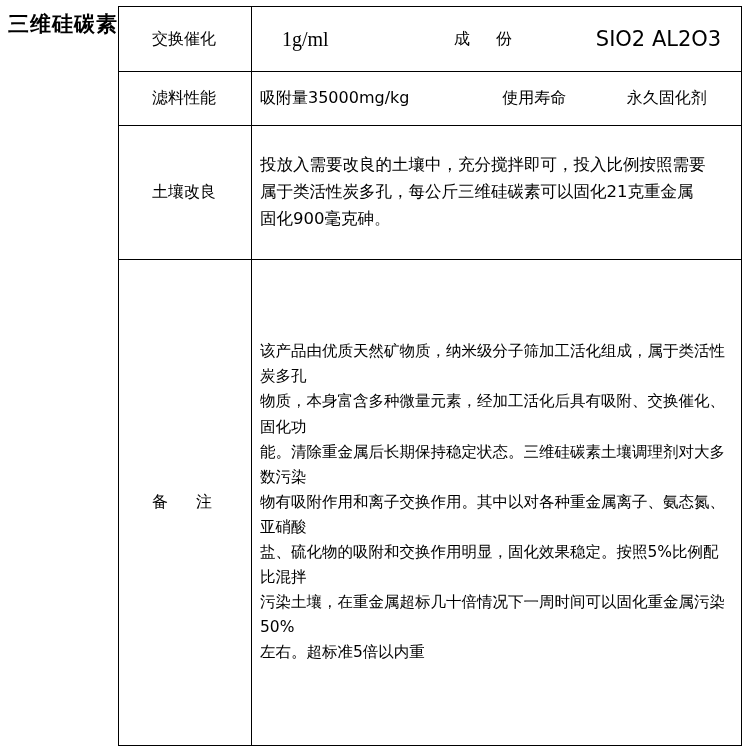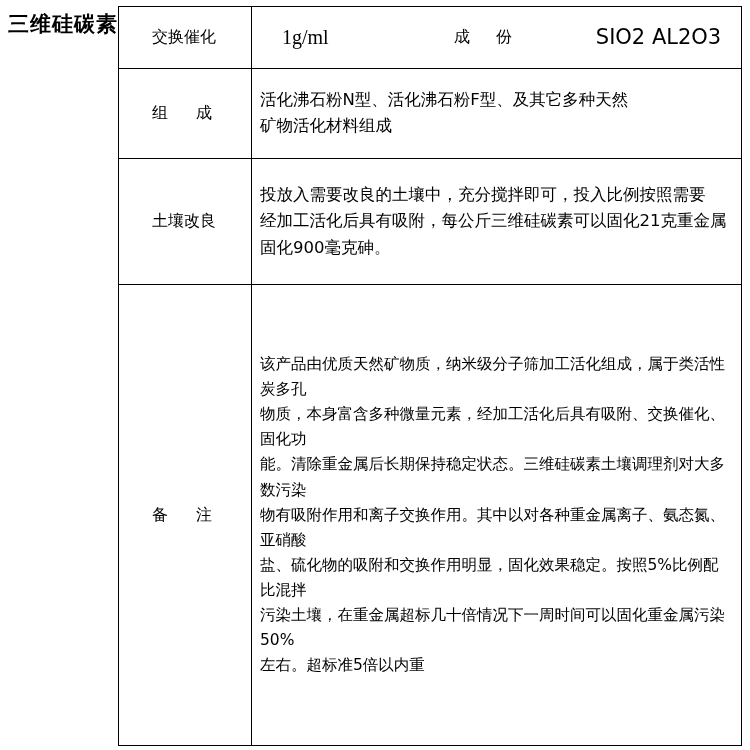--- a/index.html
+++ b/index.html
@@ -100,37 +100,38 @@
         <td class="label tight">交换催化</td>
         <td class="body">
           <div class="row3">
             <div class="c1b">1g/ml</div>
             <div class="c2b">成　份</div>
             <div class="c3b">SIO2  AL2O3</div>
           </div>
         </td>
       </tr>
 
-
       <tr>
-        <td class="label label-big">组　成</td>
+        <td class="label tight">滤料性能</td>
         <td class="body">
-          <div class="para">
-            <div>活化沸石粉N型、活化沸石粉F型、及其它多种天然</div>
-            <div>矿物活化材料组成</div>
+          <div class="row3">
+            <div class="c1c">吸附量35000mg/kg</div>
+            <div class="c2c">使用寿命</div>
+            <div class="c3c">永久固化剂</div>
           </div>
         </td>
       </tr>
+
 
       <tr>
         <td class="label tight label-big">土壤改良</td>
         <td class="body">
           <div class="para">
             <div>投放入需要改良的土壤中，充分搅拌即可，投入比例按照需要</div>
-            <div>经加工活化后具有吸附，每公斤三维硅碳素可以固化21克重金属</div>
+            <div>属于类活性炭多孔，每公斤三维硅碳素可以固化21克重金属</div>
             <div>固化900毫克砷。</div>
           </div>
         </td>
       </tr>
 
       <tr>
         <td class="label label-big">备　注</td>
         <td class="body">
           <div class="para small">
             <div>该产品由优质天然矿物质，纳米级分子筛加工活化组成，属于类活性炭多孔</div>

